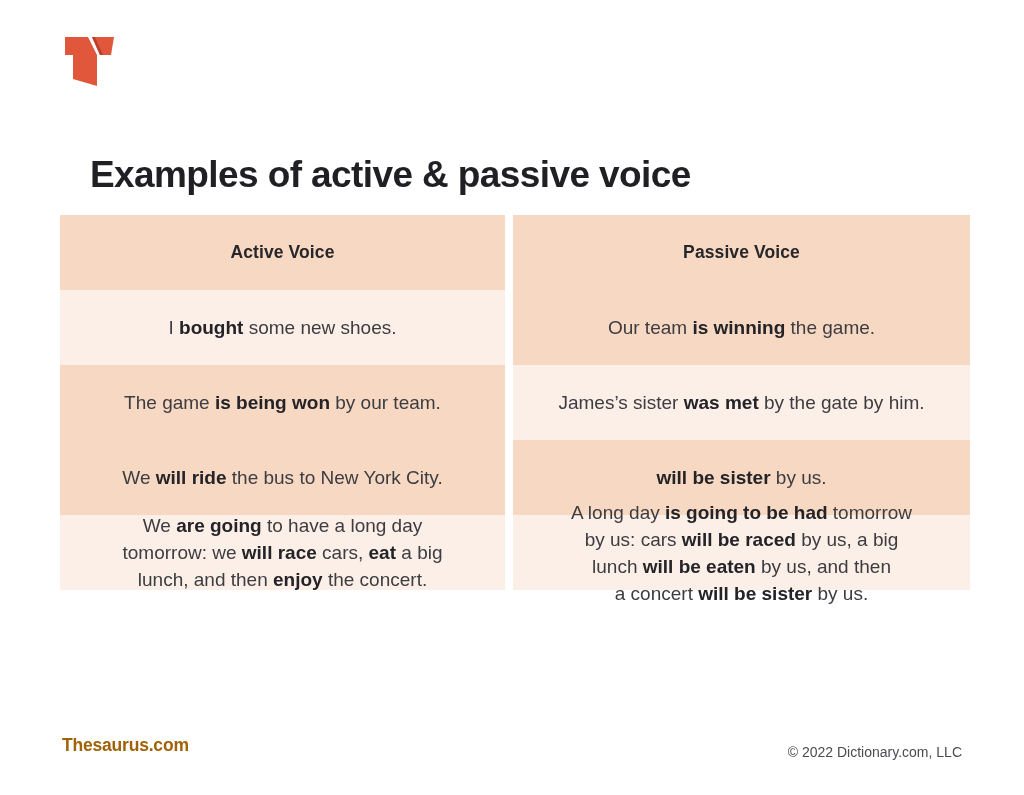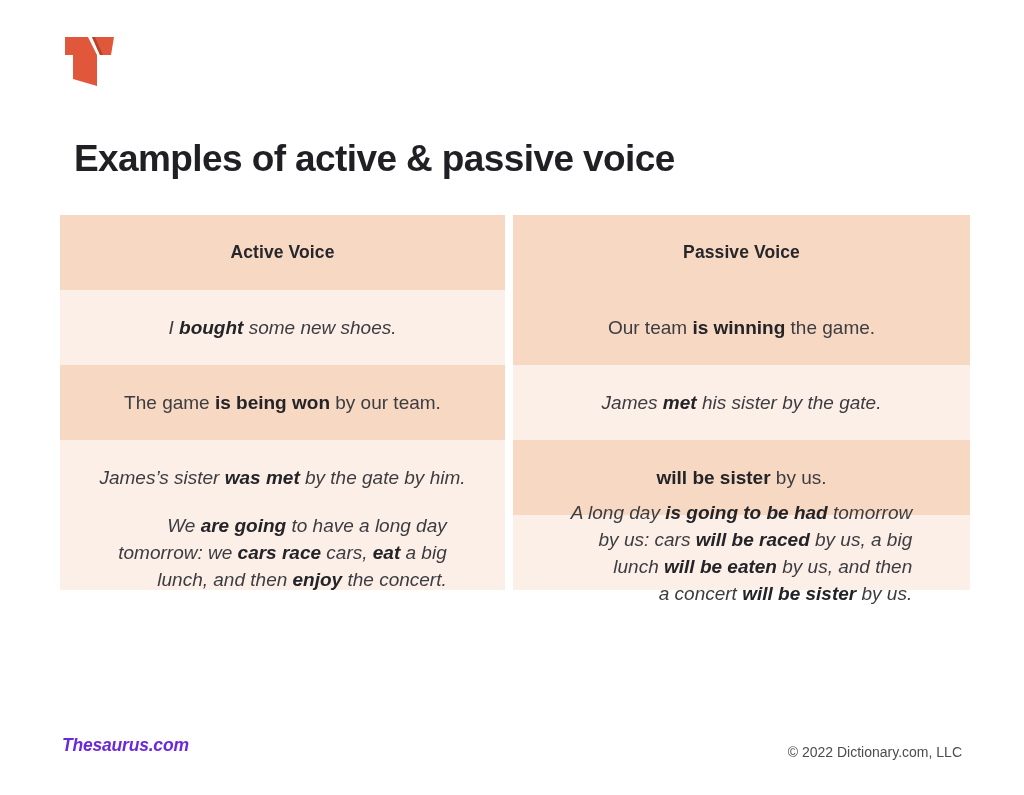--- a/index.html
+++ b/index.html
@@ -10,35 +10,35 @@
     --body-text:#3C3C41;
     --bold-text:#232328;
     --copyright-text:#4B4B50;
     --logo:#E0573C;
     --logo-shade:#B8432B;
   }
   html,body{margin:0;padding:0;background:#ffffff;}
   body{width:1024px;height:795px;font-family:"Liberation Sans", sans-serif;}
   .page{position:relative;width:1024px;height:795px;background:#ffffff;overflow:hidden;}
   .logo{position:absolute;left:52px;top:28px;width:75px;height:78px;}
-  .title{position:absolute;left:74px;top:138px;margin:0;font-size:37px;font-weight:800;
+  .title{position:absolute;left:74px;top:138px;margin:16px;font-size:37px;font-weight:800;
          letter-spacing:-0.6px;color:var(--title-text);}
   .grid{position:absolute;left:60px;top:215px;width:910px;display:grid;
         grid-template-columns:445px 457px;
         grid-template-rows:75px 75px 75px 75px 75px 137px;
         column-gap:8px;}
-  .cell{display:flex;align-items:center;justify-content:center;text-align:right;
+  .cell{display:flex;align-items:center;justify-content:center;text-align:center;
         font-size:19px;line-height:27px;color:var(--body-text);
         white-space:pre-line;padding:0 16px;box-sizing:border-box;}
   .cell .b{font-weight:bold;color:var(--bold-text);}
   .th{font-size:17.5px;font-weight:bold;color:#26262B;letter-spacing:0.1px;}
   .bg-dark{background:var(--header-bg);}
-  .bg-light{background:var(--row-light);font-style:italic;}
+  .bg-light{background:var(--row-light);}
   .footer-site{position:absolute;left:62px;top:735px;font-size:17.5px;font-weight:bold;
-               letter-spacing:-0.2px;color:#6d28d9;font-style:italic;}
+               letter-spacing:-0.2px;color:#a16207;}
   .footer-copy{position:absolute;right:62px;top:744px;font-size:14px;color:var(--copyright-text);}
 </style>
 </head>
 <body>
 
 <div class="page">
 
   <svg class="logo" viewBox="0 0 75 78" aria-hidden="true">
     <polygon points="13,9 36,9 45,27 45,58 21,51 21,27 13,27" style="fill:var(--logo)"></polygon>
     <polygon points="40,9 62,9 59,27 48,27" style="fill:var(--logo)"></polygon>
@@ -50,27 +50,27 @@
   <div class="grid">
 
     <div class="cell th bg-dark">Active Voice</div>
     <div class="cell th bg-dark">Passive Voice</div>
 
     <div class="cell bg-light"><span><span>I </span><span class="b">bought</span><span> some new shoes.</span></span></div>
 
     <div class="cell bg-dark"><span><span>Our team </span><span class="b">is winning</span><span> the game.</span></span></div>
     <div class="cell bg-dark"><span><span>The game </span><span class="b">is being won</span><span> by our team.</span></span></div>
 
-    <div class="cell bg-light"><span><span>James </span><span class="b">met</span><span> his sister by the gate.</span></span></div>
     <div class="cell bg-light"><span><span>James’s sister </span><span class="b">was met</span><span> by the gate by him.</span></span></div>
 
+    <div class="cell bg-dark"><span><span>We </span><span class="b">will ride</span><span> the bus to New York City.</span></span></div>
     <div class="cell bg-dark"><span><span class="b">will be sister</span><span> by us.</span></span></div>
 
     <div class="cell bg-light"><span><span>We </span><span class="b">are going</span><span> to have a long day
-tomorrow: we </span><span class="b">cars race</span><span> cars, </span><span class="b">eat</span><span> a big
+tomorrow: we </span><span class="b">will race</span><span> cars, </span><span class="b">eat</span><span> a big
 lunch, and then </span><span class="b">enjoy</span><span> the concert.</span></span></div>
     <div class="cell bg-light"><span><span>A long day </span><span class="b">is going to be had</span><span> tomorrow
 by us: cars </span><span class="b">will be raced</span><span> by us, a big
 lunch </span><span class="b">will be eaten</span><span> by us, and then
 a concert </span><span class="b">will be sister</span><span> by us.</span></span></div>
   </div>
 
   <div class="footer-site">Thesaurus.com</div>
   <div class="footer-copy">© 2022 Dictionary.com, LLC</div>
 

